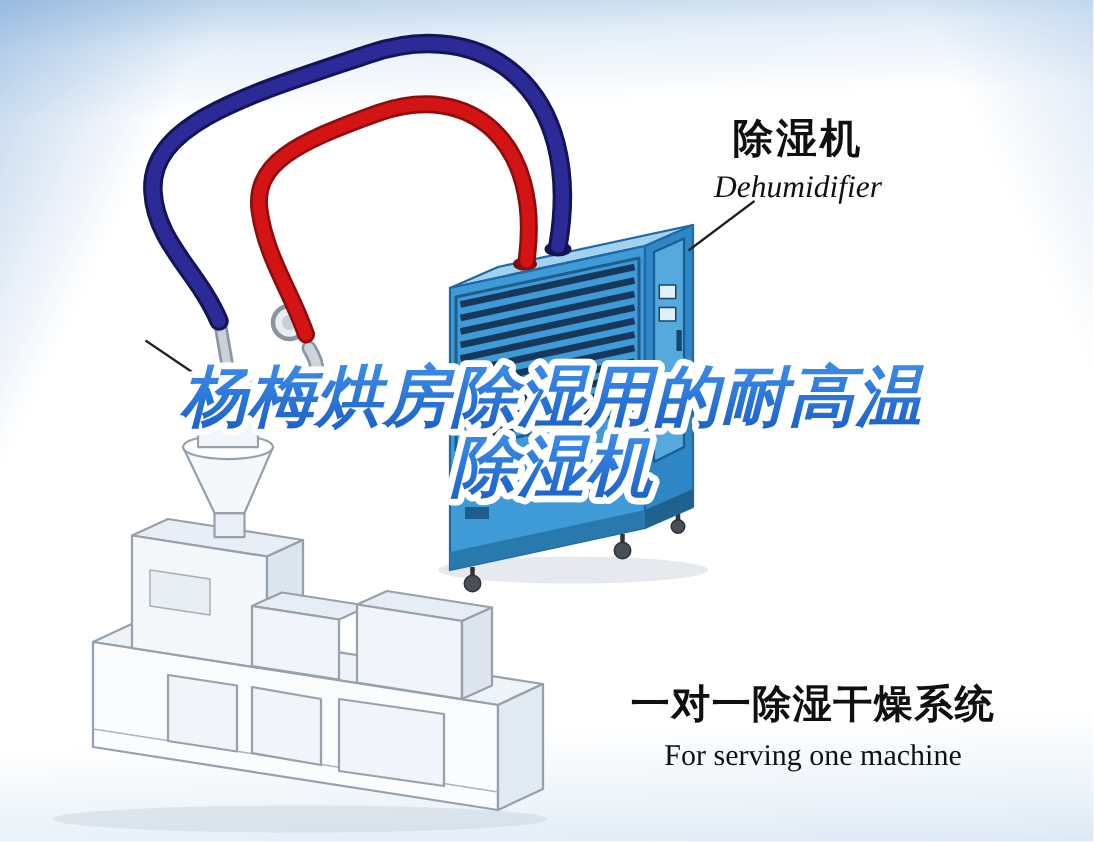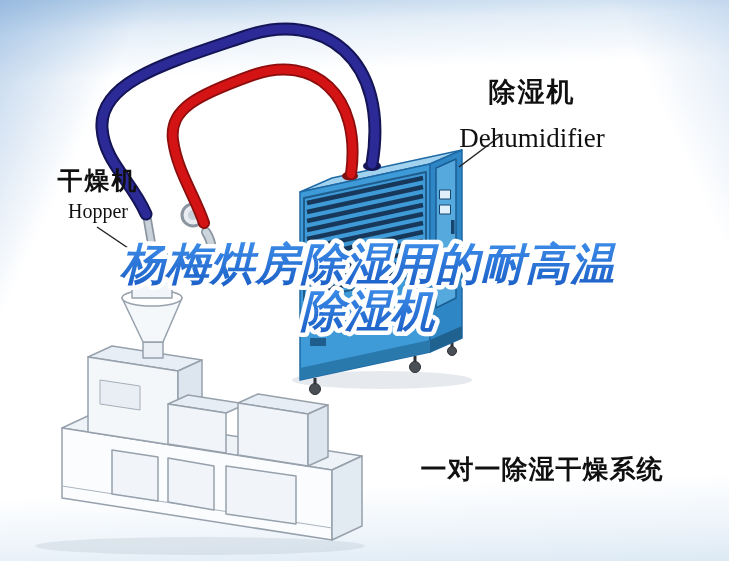--- a/index.html
+++ b/index.html
@@ -13,21 +13,21 @@
     background:
       linear-gradient(115deg, rgba(120,165,215,0.50) 0%, rgba(255,255,255,0) 15%),
       linear-gradient(245deg, rgba(150,185,225,0.35) 0%, rgba(255,255,255,0) 12%);
   }
   svg.scene { position:absolute; inset:0; z-index:1; }
   .label { position:absolute; text-align:center; color:#101010; z-index:3; }
   .label .zh { font-weight:bold; letter-spacing:2px; }
   .label .en { font-family:"Liberation Serif", serif; }
   #label-dehu { left:448px; top:74px; width:168px; }
   #label-dehu .zh { font-size:27px; }
-  #label-dehu .en { font-size:27px; margin-top:13px; }
+  #label-dehu .en { font-size:21px; margin-top:2px;font-style:italic; }
   #label-hopper { left:40px; top:164px; width:116px; }
   #label-hopper .zh { font-size:25px; }
   #label-hopper .en { font-size:20px; margin-top:3px; }
   #caption { left:392px; top:452px; width:300px; }
   #caption .zh { font-size:26px; letter-spacing:1px; }
   #caption .en { font-size:20px; margin-top:6px; }
 </style>
 </head>
 <body>
 
@@ -135,22 +135,19 @@
       <text x="368" y="279" font-size="44" letter-spacing="1">杨梅烘房除湿用的耐高温</text>
       <text x="368" y="326" font-size="44" letter-spacing="1">除湿机</text>
     </g>
   </svg>
 
   <div class="label" id="label-dehu">
     <div class="zh">除湿机</div>
     <div class="en">Dehumidifier</div>
   </div>
 
-  <div class="label" id="label-hopper">
-    <div class="zh">干燥机</div>
-    <div class="en">Hopper</div>
-  </div>
 
   <div class="label" id="caption">
     <div class="zh">一对一除湿干燥系统</div>
+    <div class="en">For serving one machine</div>
   </div>
 
 </div>
 
 </body></html>

